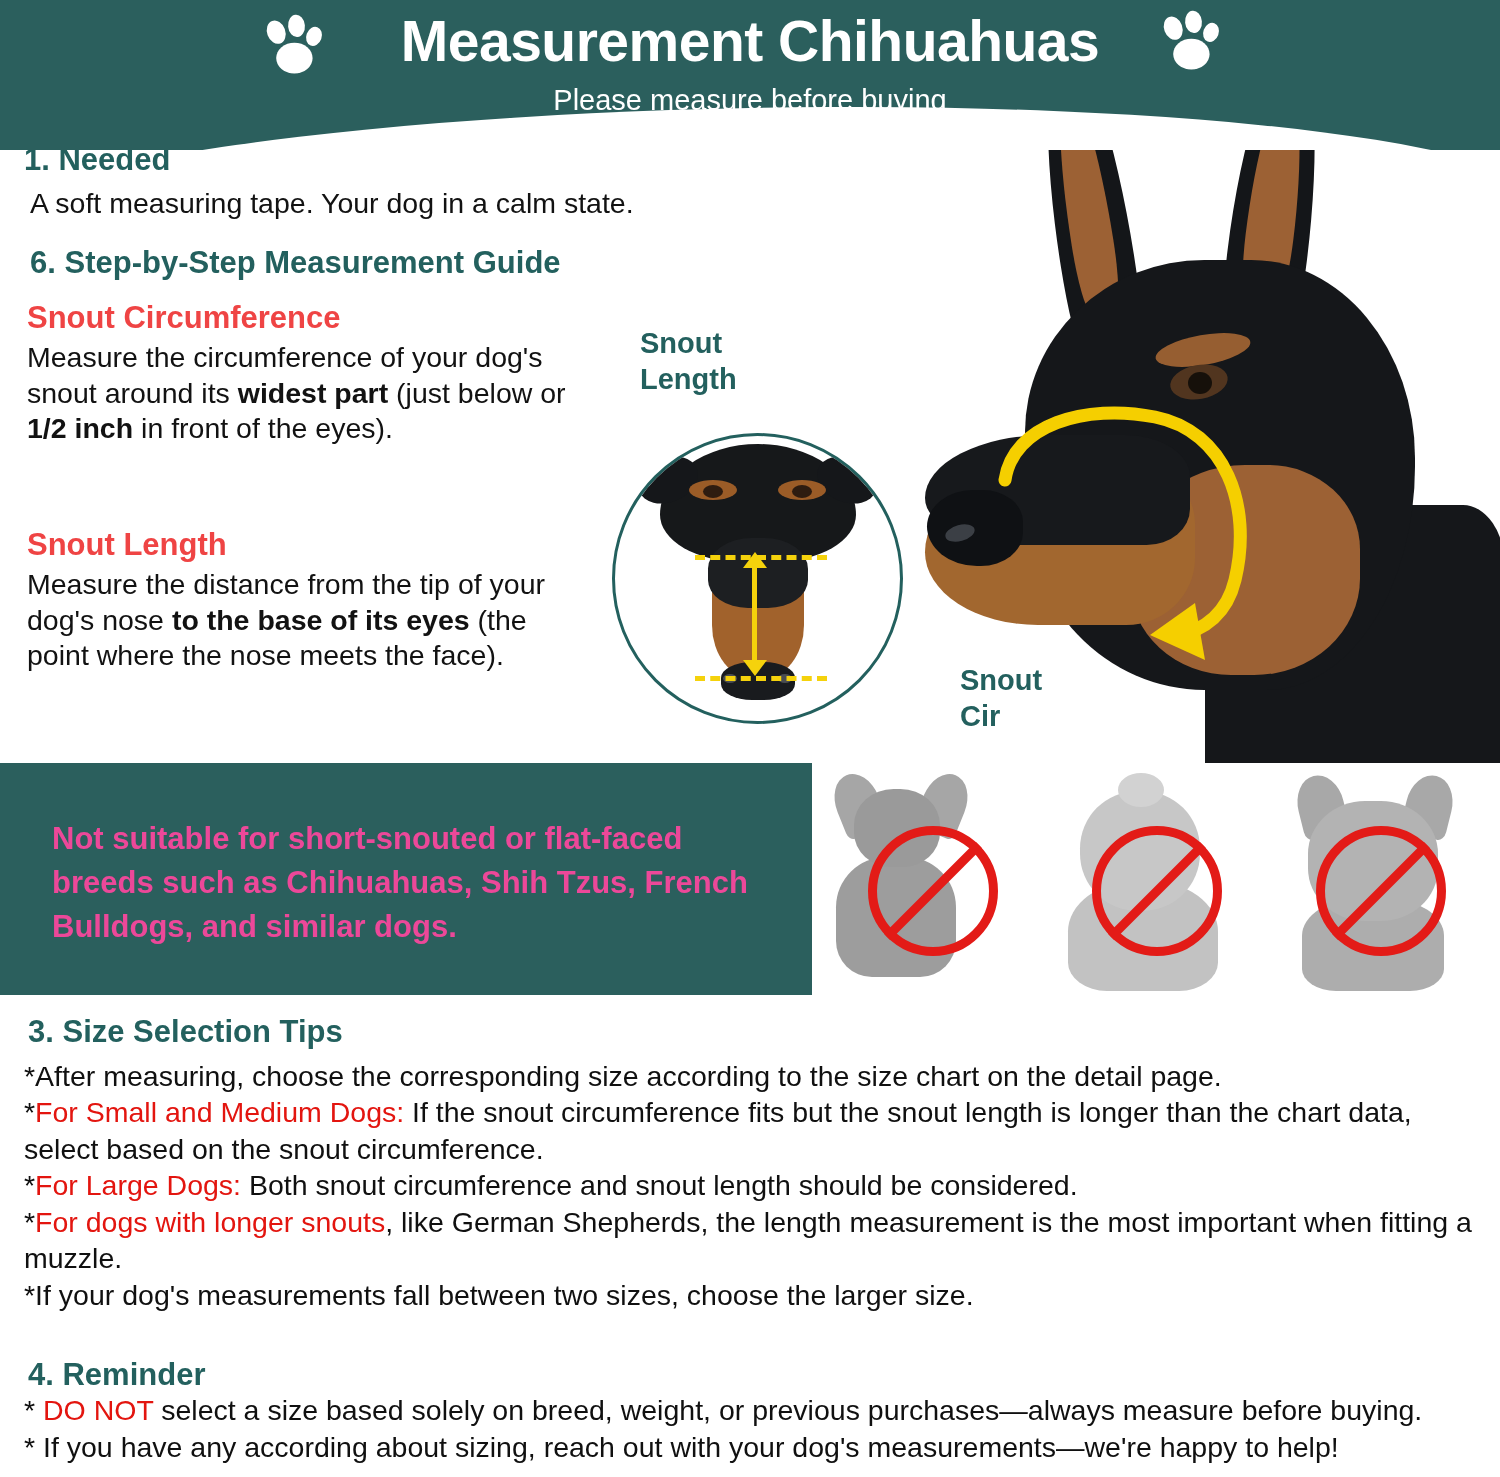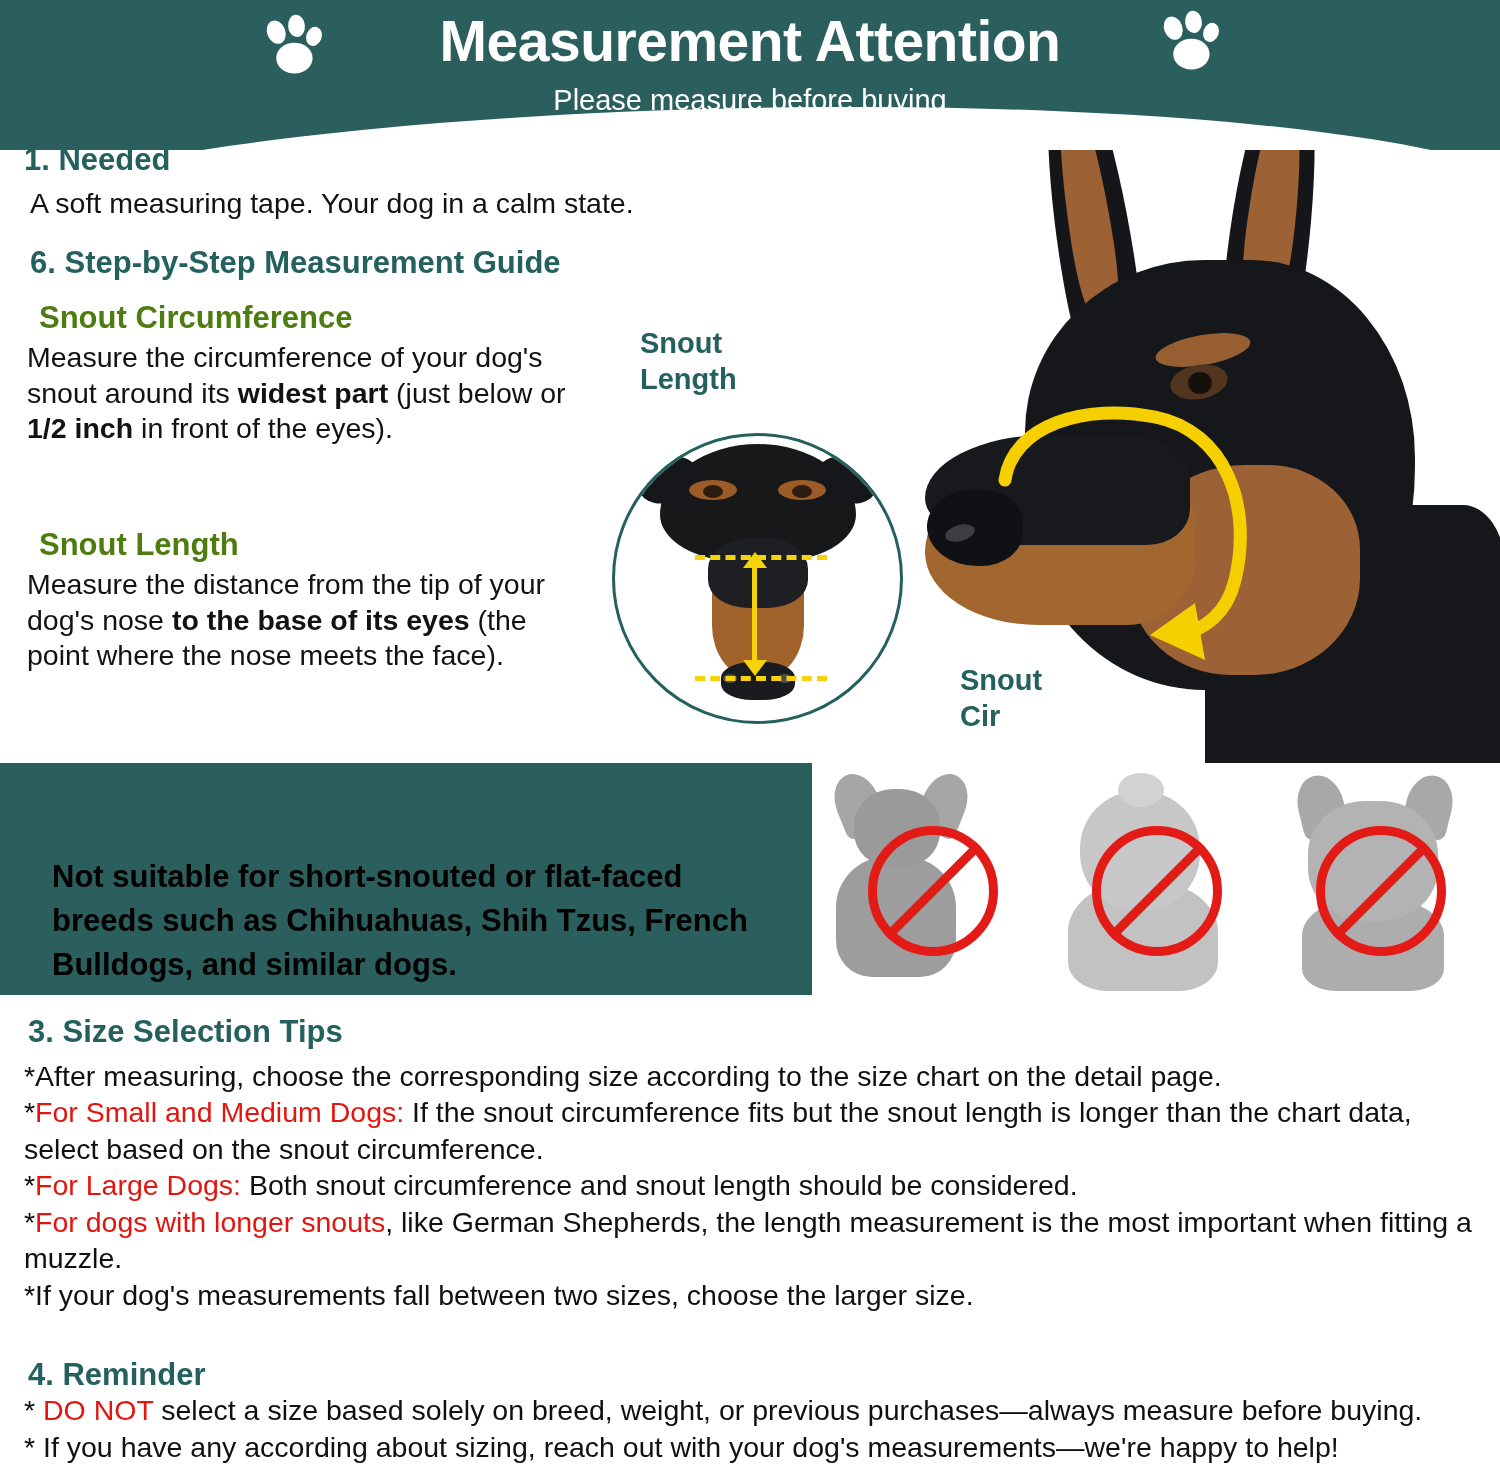--- a/index.html
+++ b/index.html
@@ -78,22 +78,21 @@
     font-size: 31px;
   }
   .body-text {
     font-size: 28.5px;
     line-height: 1.25;
     color: #121212;
   }
   .sub-heading {
     font-weight: bold;
     font-size: 31px;
-    color: #4d7c0f;
-    margin-left: 12px;
+    color: #ef4444;
   }
 
   #needed-title { position: absolute; left: 24px; top: 142px; }
   #needed-body  { position: absolute; left: 30px; top: 186px; width: 900px; }
   #guide-title  { position: absolute; left: 30px; top: 245px; }
   #snoutcirc-title { position: absolute; left: 27px; top: 300px; }
   #snoutcirc-body  { position: absolute; left: 27px; top: 340px; width: 580px; }
   #snoutlen-title  { position: absolute; left: 27px; top: 527px; }
   #snoutlen-body   { position: absolute; left: 27px; top: 567px; width: 555px; }
 
@@ -358,23 +357,23 @@
     position: absolute;
     left: 0;
     top: 763px;
     width: 812px;
     height: 232px;
     background: #2b5f5d;
   }
   .notice-text {
     position: absolute;
     left: 52px;
-    top: 855px;
+    top: 817px;
     width: 730px;
-    color: #000000;
+    color: #ec4899;
     font-size: 31px;
     font-weight: bold;
     line-height: 1.42;
   }
   .breeds-strip {
     position: absolute;
     left: 812px;
     top: 763px;
     width: 688px;
     height: 232px;
@@ -466,21 +465,21 @@
       <ellipse cx="55" cy="17" rx="12" ry="16" fill="#ffffff" transform="rotate(-5 55 17)"></ellipse>
       <ellipse cx="80" cy="32" rx="11" ry="14" fill="#ffffff" transform="rotate(20 80 32)"></ellipse>
       <ellipse cx="52" cy="63" rx="26" ry="22" fill="#ffffff"></ellipse>
     </svg>
     <svg class="paw right" viewBox="0 0 100 100">
       <ellipse cx="26" cy="26" rx="13" ry="17" fill="#ffffff" transform="rotate(-20 26 26)"></ellipse>
       <ellipse cx="55" cy="17" rx="12" ry="16" fill="#ffffff" transform="rotate(-5 55 17)"></ellipse>
       <ellipse cx="80" cy="32" rx="11" ry="14" fill="#ffffff" transform="rotate(20 80 32)"></ellipse>
       <ellipse cx="52" cy="63" rx="26" ry="22" fill="#ffffff"></ellipse>
     </svg>
-    <div class="header-title">Measurement Attention</div>
+    <div class="header-title">Measurement Chihuahuas</div>
     <div class="header-sub">Please measure before buying</div>
     <div class="header-curve"></div>
   </div>
 
   <div class="sec-heading" id="needed-title">1. Needed</div>
   <div class="body-text" id="needed-body">A soft measuring tape. Your dog in a calm state.</div>
 
   <div class="sec-heading" id="guide-title">6. Step-by-Step Measurement Guide</div>
 
   <div class="sub-heading" id="snoutcirc-title">Snout Circumference</div>

